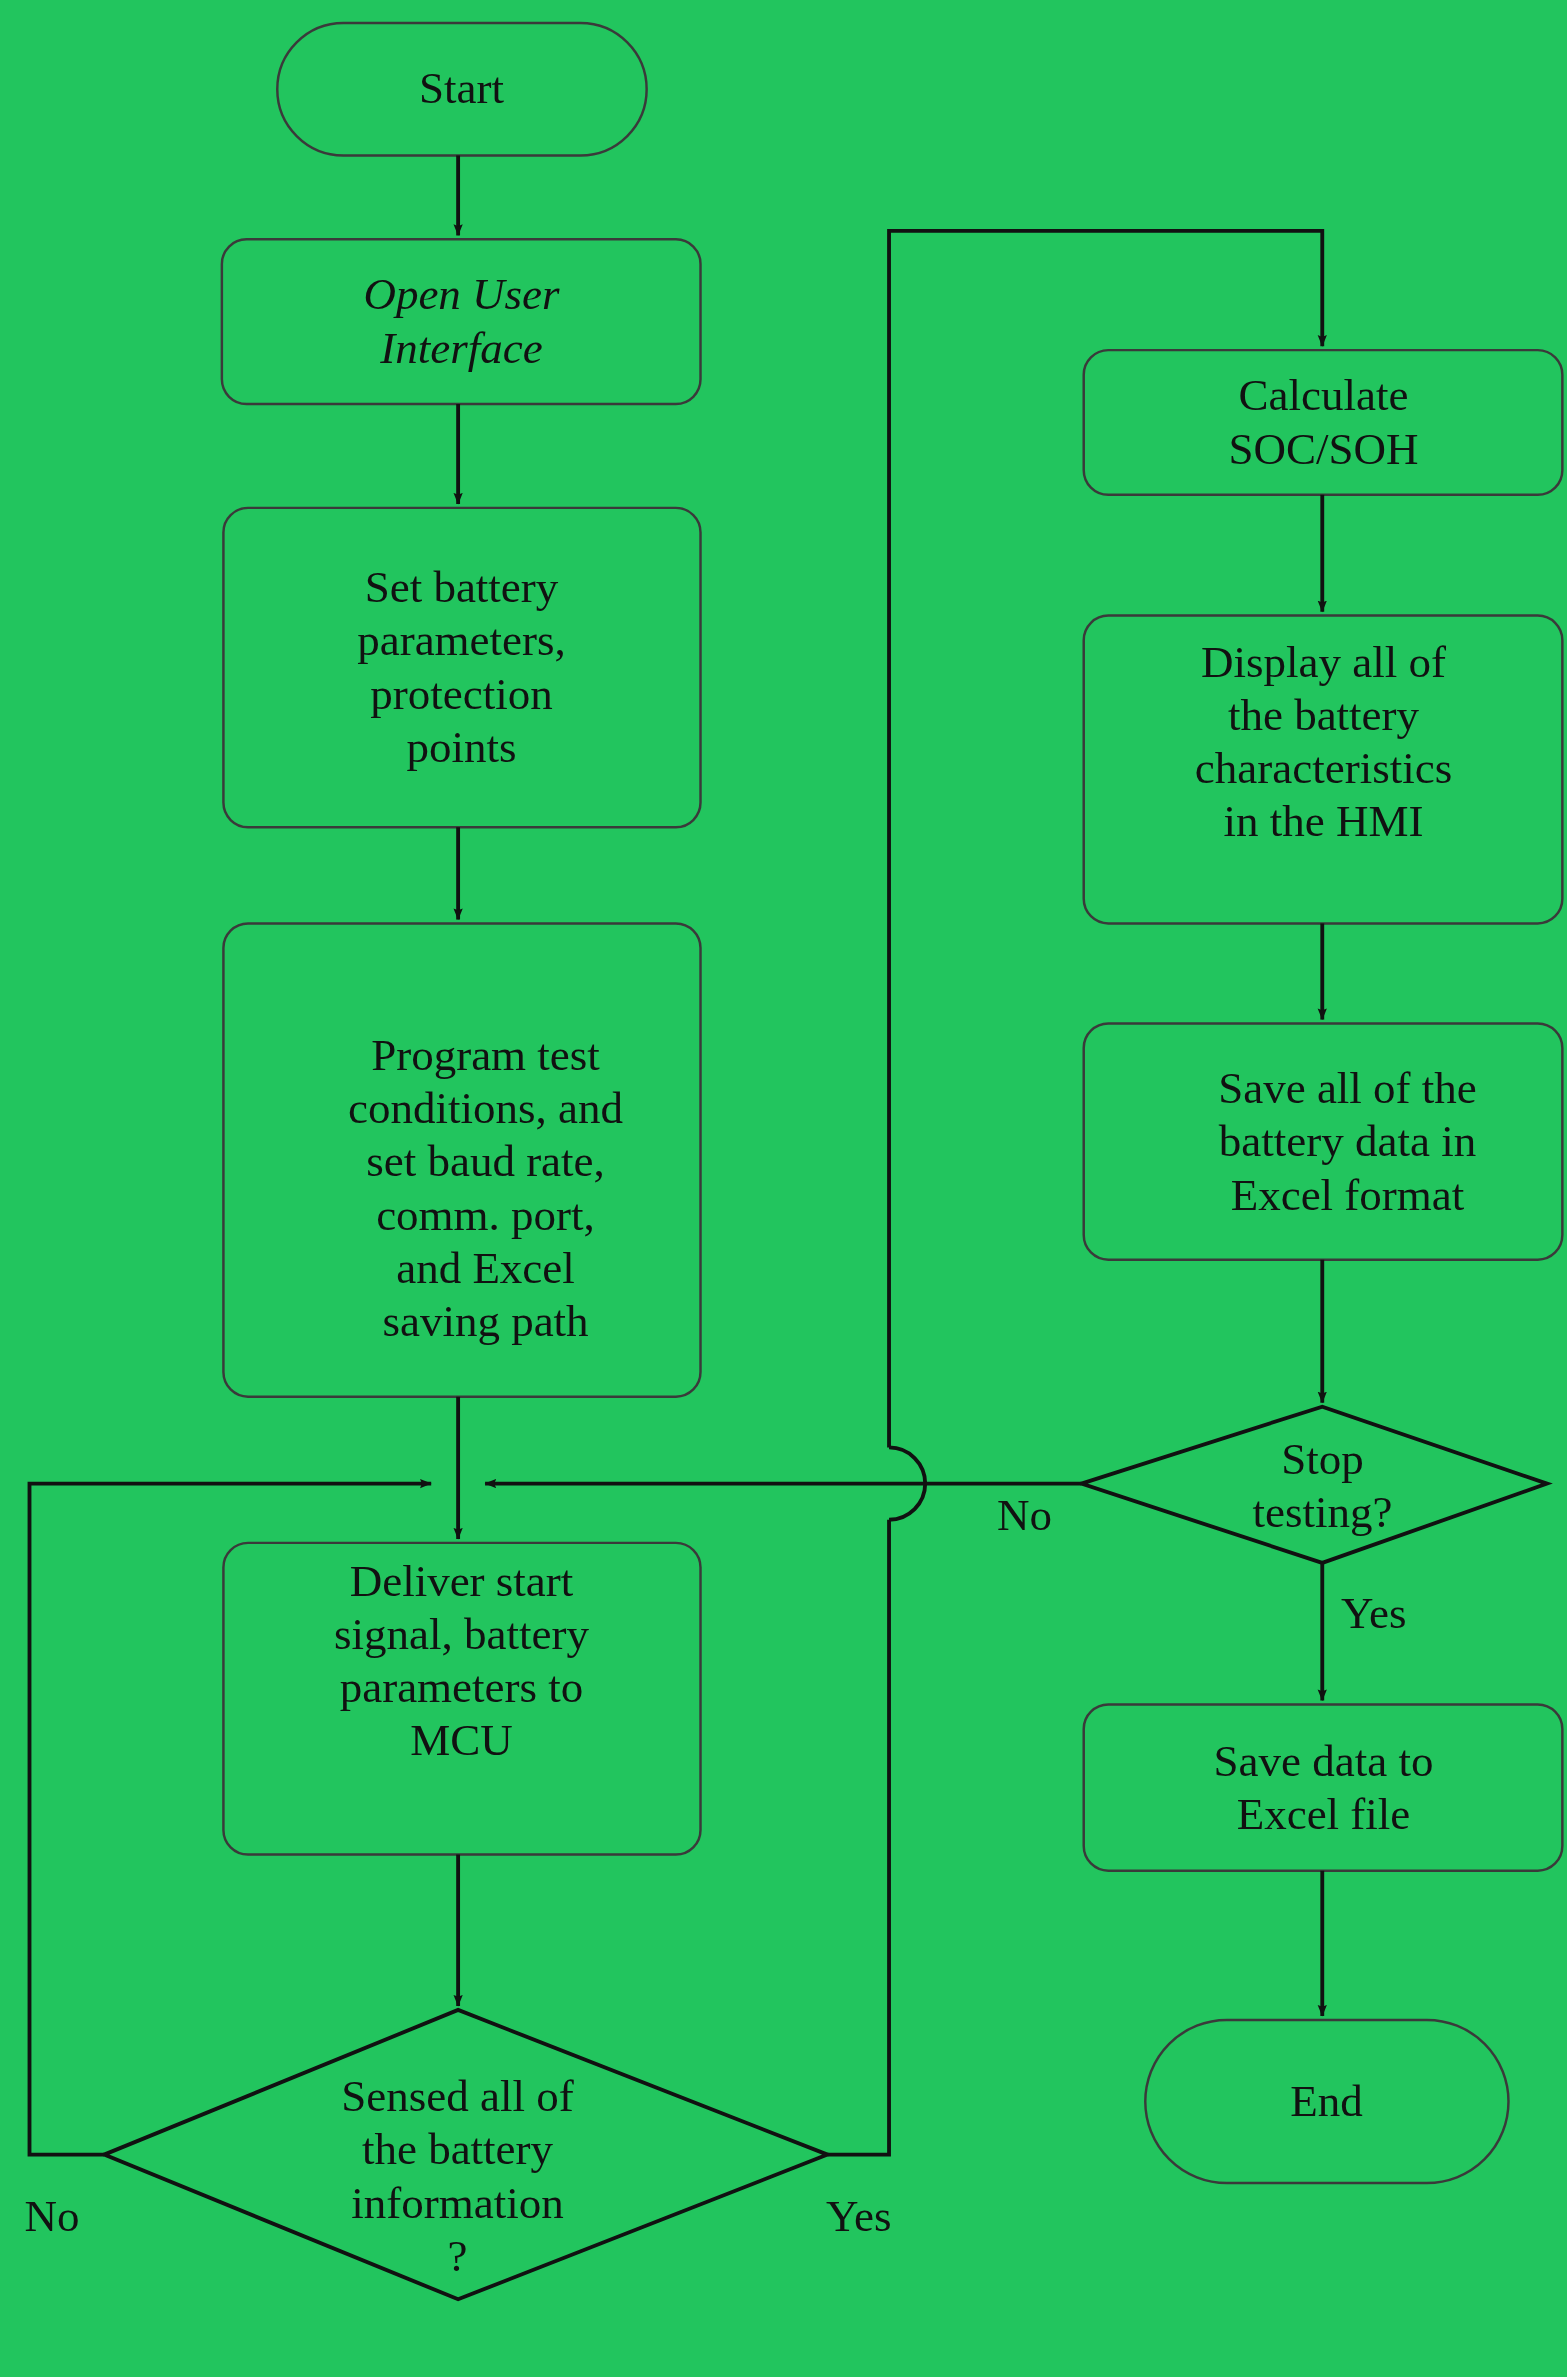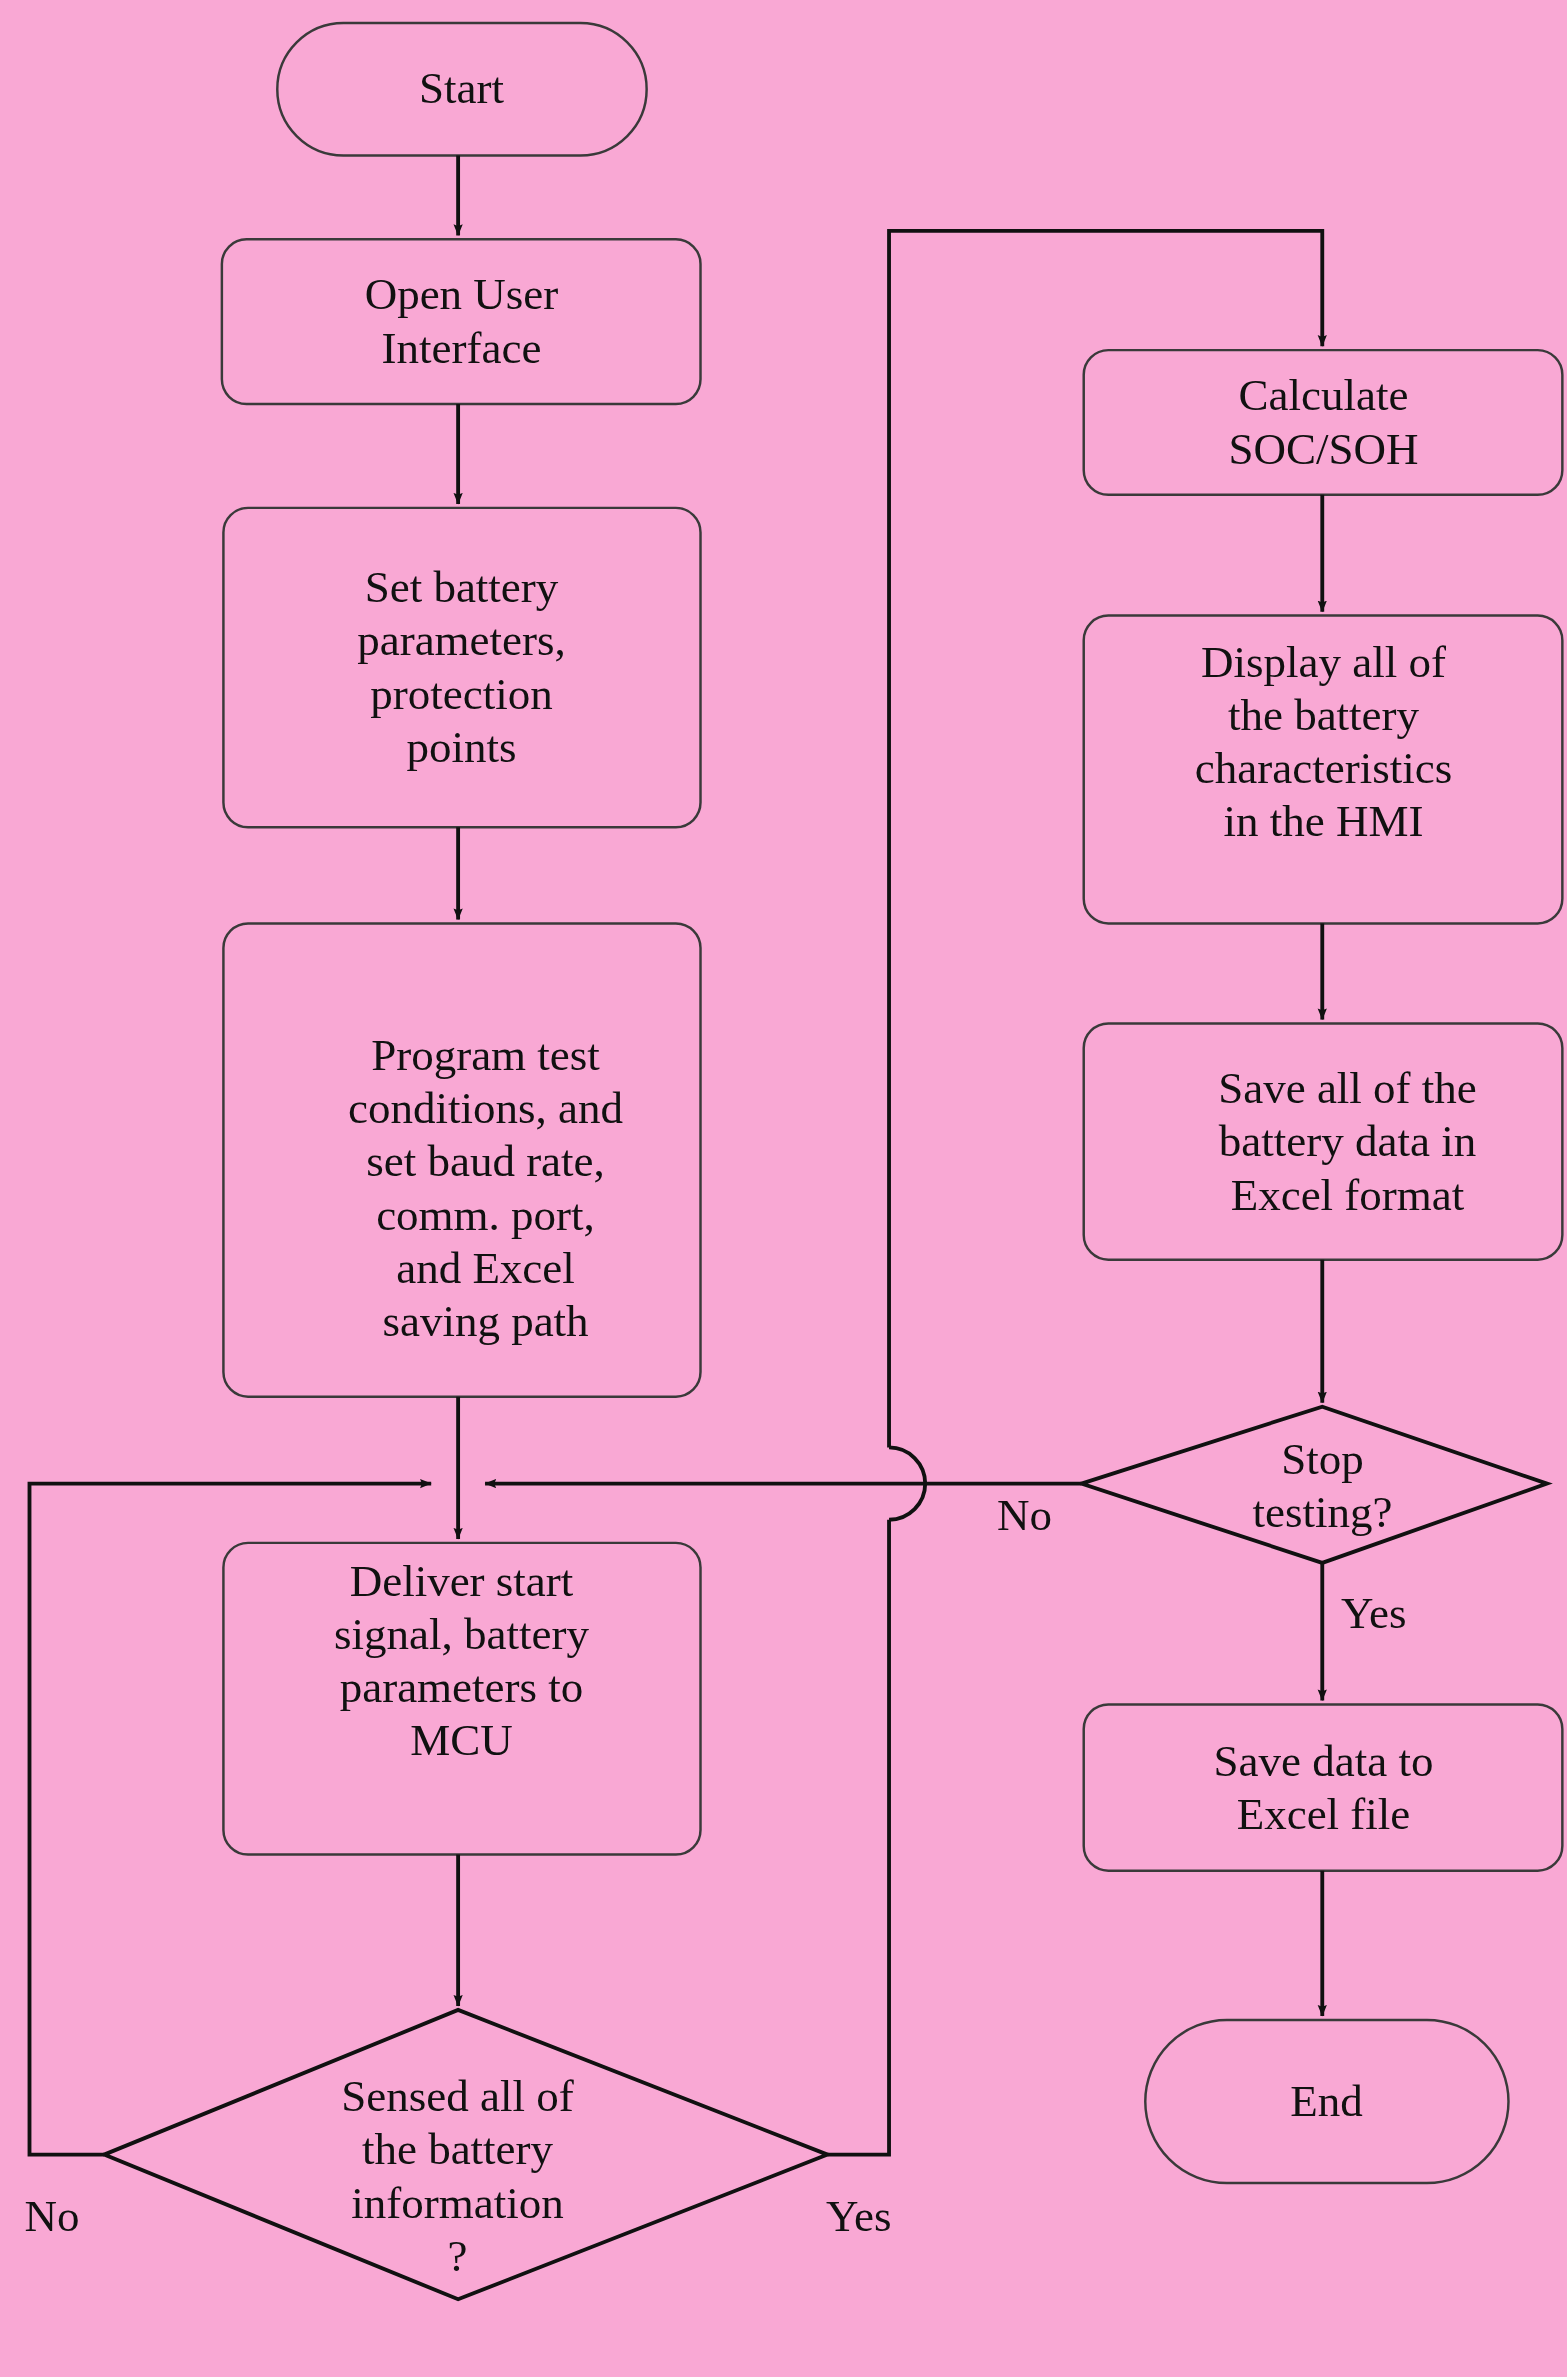--- a/index.html
+++ b/index.html
@@ -5,21 +5,21 @@
 <style>
   html, body {
     margin: 0;
     padding: 0;
     background: #ffffff;
   }
   #flow-root {
     position: relative;
     width: 1568px;
     height: 2377px;
-    background: #f9a8d4;
+    background: #22c55e;
     overflow: hidden;
     font-family: "Liberation Serif", "DejaVu Serif", serif;
   }
   #flow-svg {
     position: absolute;
     left: 0;
     top: 0;
     width: 1568px;
     height: 2377px;
     display: block;
@@ -111,21 +111,21 @@
       <path d="M1405,1928 L630,1928" marker-end="url(#arrowhead)"></path>
 
       <line x1="1718" y1="2031" x2="1718" y2="2210" marker-end="url(#arrowhead)"></line>
 
       <line x1="1718" y1="2431" x2="1718" y2="2620" marker-end="url(#arrowhead)"></line>
     </g>
   </svg>
 
   <div class="node-text" style="left:277px; top:23px; width:369px; height:132px; font-size:45px;">Start</div>
 
-  <div class="node-text" style="left:222px; top:239px; width:479px; height:165px; font-size:45px;">Open User
+  <div class="node-text" style="left:222px; top:239px; width:479px; height:165px; font-size:45px;font-style:italic;">Open User
 Interface</div>
 
   <div class="node-text" style="left:223px; top:508px; width:477px; height:319px; font-size:45px;">Set battery
 parameters,
 protection
 points</div>
 
   <div class="node-text" style="left:223px; top:952px; width:477px; height:473px; font-size:45px;padding-left:24px;">Program test
 conditions, and
 set baud rate,

